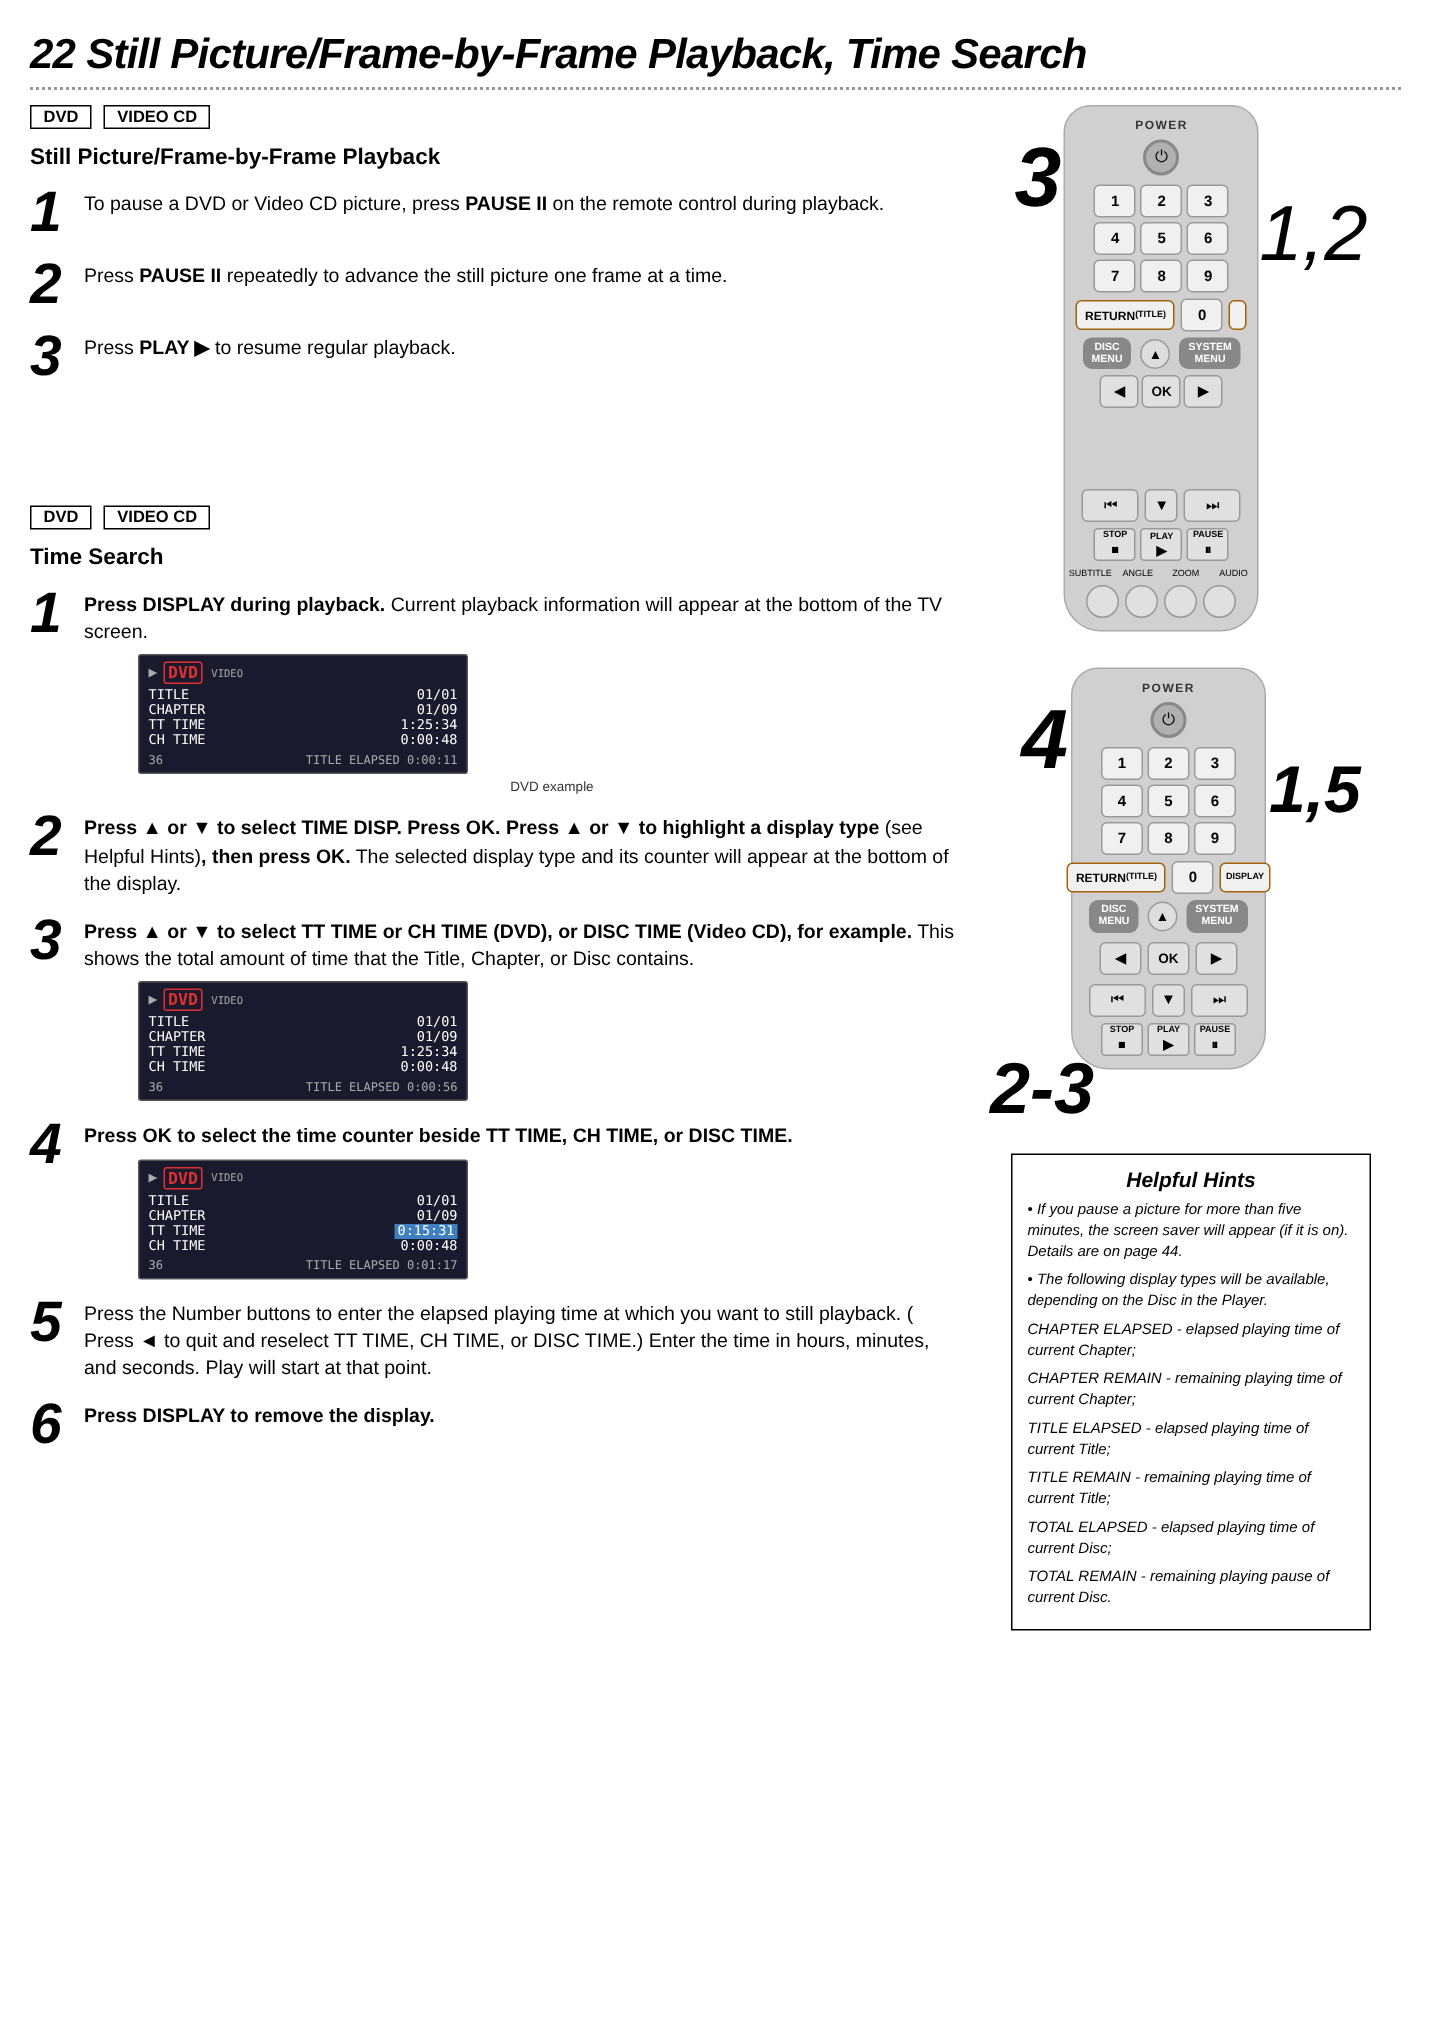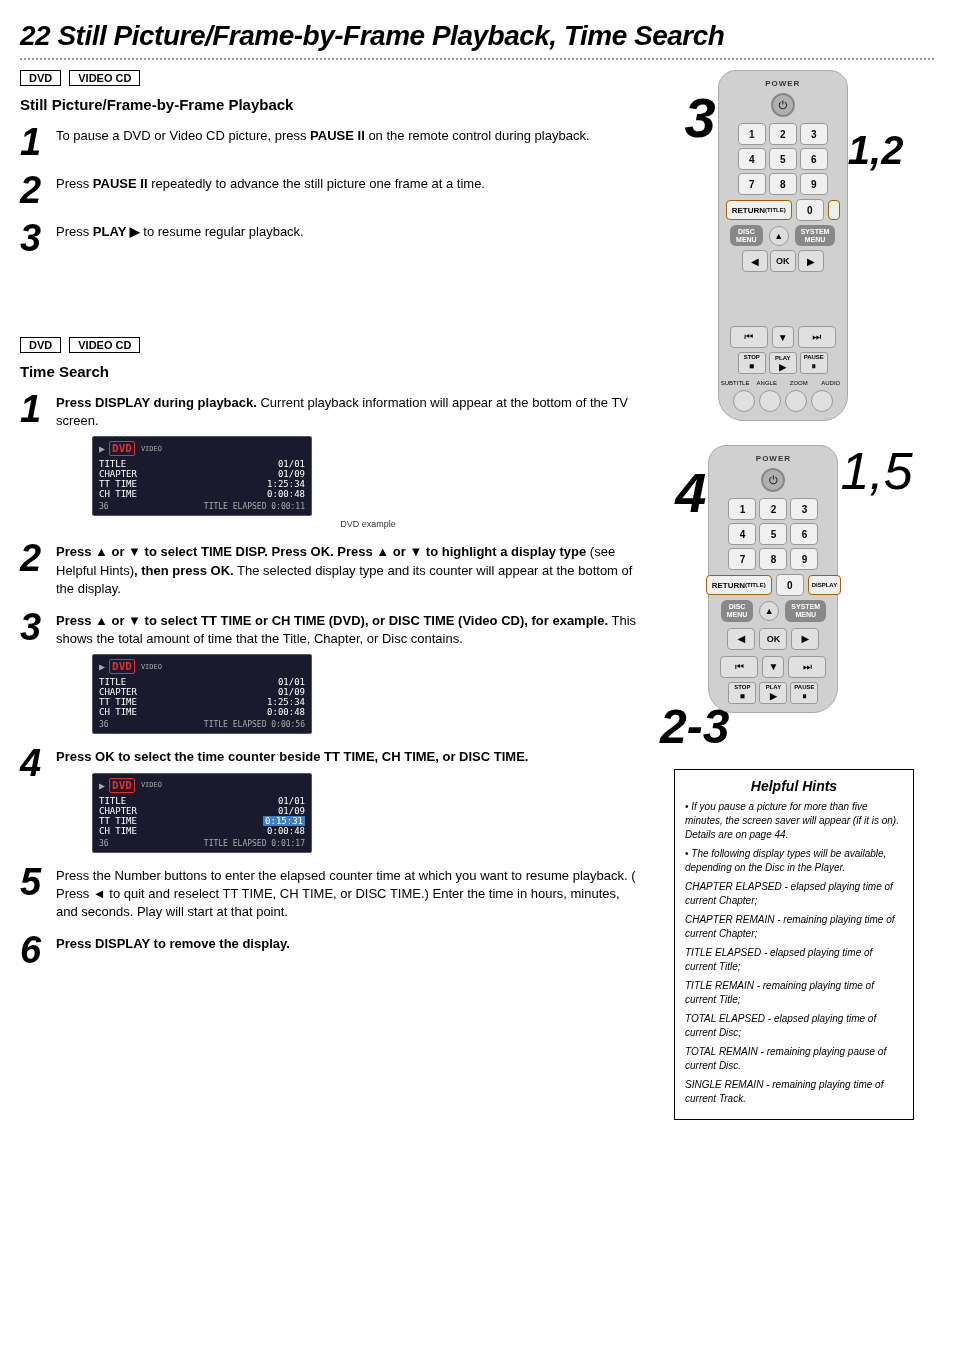--- a/index.html
+++ b/index.html
@@ -506,21 +506,21 @@
               <span>36</span>
               <span>TITLE ELAPSED 0:01:17</span>
             </div>
           </div>
         </div>
       </div>
 
       <div class="step-row">
         <div class="step-number">5</div>
         <div class="step-text">
-          Press the Number buttons to enter the elapsed counter time at which you want to resume playback. ( Press ◄ to quit and reselect TT TIME, CH TIME, or DISC TIME.) Enter the time in hours, minutes, and seconds. Play will start at that point.
+          Press the Number buttons to enter the elapsed playing time at which you want to still playback. ( Press ◄ to quit and reselect TT TIME, CH TIME, or DISC TIME.) Enter the time in hours, minutes, and seconds. Play will start at that point.
         </div>
       </div>
 
       <div class="step-row">
         <div class="step-number">6</div>
         <div class="step-text">
           <strong>Press DISPLAY to remove the display.</strong>
         </div>
       </div>
     </div>
@@ -584,21 +584,21 @@
             <span style="font-size:6px;text-align:center;width:28px">ZOOM</span>
             <span style="font-size:6px;text-align:center;width:28px">AUDIO</span>
           </div>
           <div class="bottom-row">
             <div class="circle-btn"></div>
             <div class="circle-btn"></div>
             <div class="circle-btn"></div>
             <div class="circle-btn"></div>
           </div>
         </div>
-        <div style="font-size:40px;font-weight:bold;font-style:italic;margin-left:0;margin-top:60px;line-height:1">1,2</div>
+        <div style="font-size:52px;font-weight:normal;font-style:italic;margin-left:0;margin-top:60px;line-height:1">1,2</div>
       </div>
 
       <div style="display:flex;align-items:flex-start;margin-top:10px">
         <div class="step-label-left" style="font-size:56px;margin-right:2px;margin-top:20px;">4</div>
 
         <div class="remote">
           <div class="remote-label">POWER</div>
           <div class="power-btn">⏻</div>
           <div class="num-grid">
             <div class="num-btn">1</div>
@@ -639,36 +639,35 @@
             <div class="transport-btn">
               <span style="font-size:6px">PLAY</span>
               <span class="transport-icon">▶</span>
             </div>
             <div class="transport-btn">
               <span style="font-size:6px">PAUSE</span>
               <span class="transport-icon">⏸</span>
             </div>
           </div>
         </div>
-        <div style="font-size:52px;font-weight:normal;font-style:italic;margin-left:2px;line-height:1">1,5</div>
+        <div style="font-size:44px;font-weight:bold;font-style:italic;margin-left:2px;margin-top:60px;line-height:1">1,5</div>
       </div>
 
       <div style="display:flex;align-items:flex-start;justify-content:flex-start;width:100%;padding-left:6px;margin-top:-20px">
         <div style="font-size:48px;font-weight:bold;font-style:italic;color:#000;line-height:1">2-3</div>
       </div>
 
       <div class="helpful-hints">
         <div class="hints-title"><em>Helpful Hints</em></div>
         <div class="hints-text">
           <p>• <em>If you pause a picture for more than five minutes, the screen saver will appear (if it is on). Details are on page 44.</em></p>
           <p>• <em>The following display types will be available, depending on the Disc in the Player.</em></p>
           <p><em>CHAPTER ELAPSED - elapsed playing time of current Chapter;</em></p>
           <p><em>CHAPTER REMAIN - remaining playing time of current Chapter;</em></p>
           <p><em>TITLE ELAPSED - elapsed playing time of current Title;</em></p>
           <p><em>TITLE REMAIN - remaining playing time of current Title;</em></p>
           <p><em>TOTAL ELAPSED - elapsed playing time of current Disc;</em></p>
           <p><em>TOTAL REMAIN - remaining playing pause of current Disc.</em></p>
-          <p><em>SINGLE REMAIN - remaining playing time of current Track.</em></p>
         </div>
       </div>
     </div>
   </div>
 </div>
 
 </body></html>

